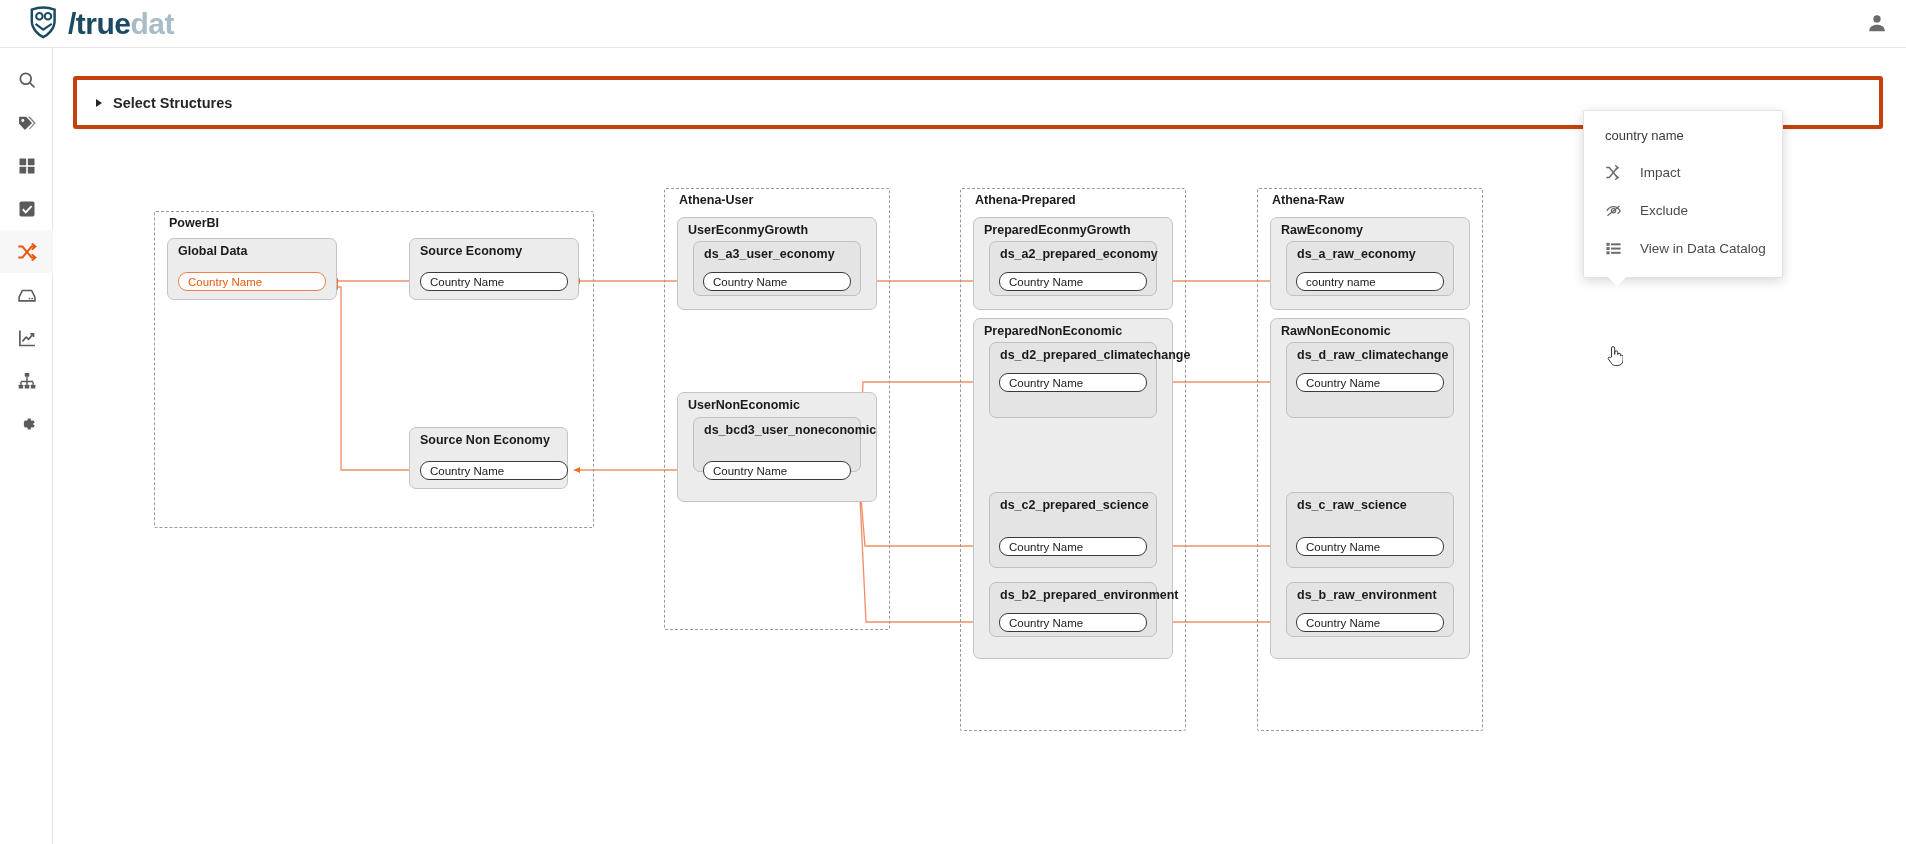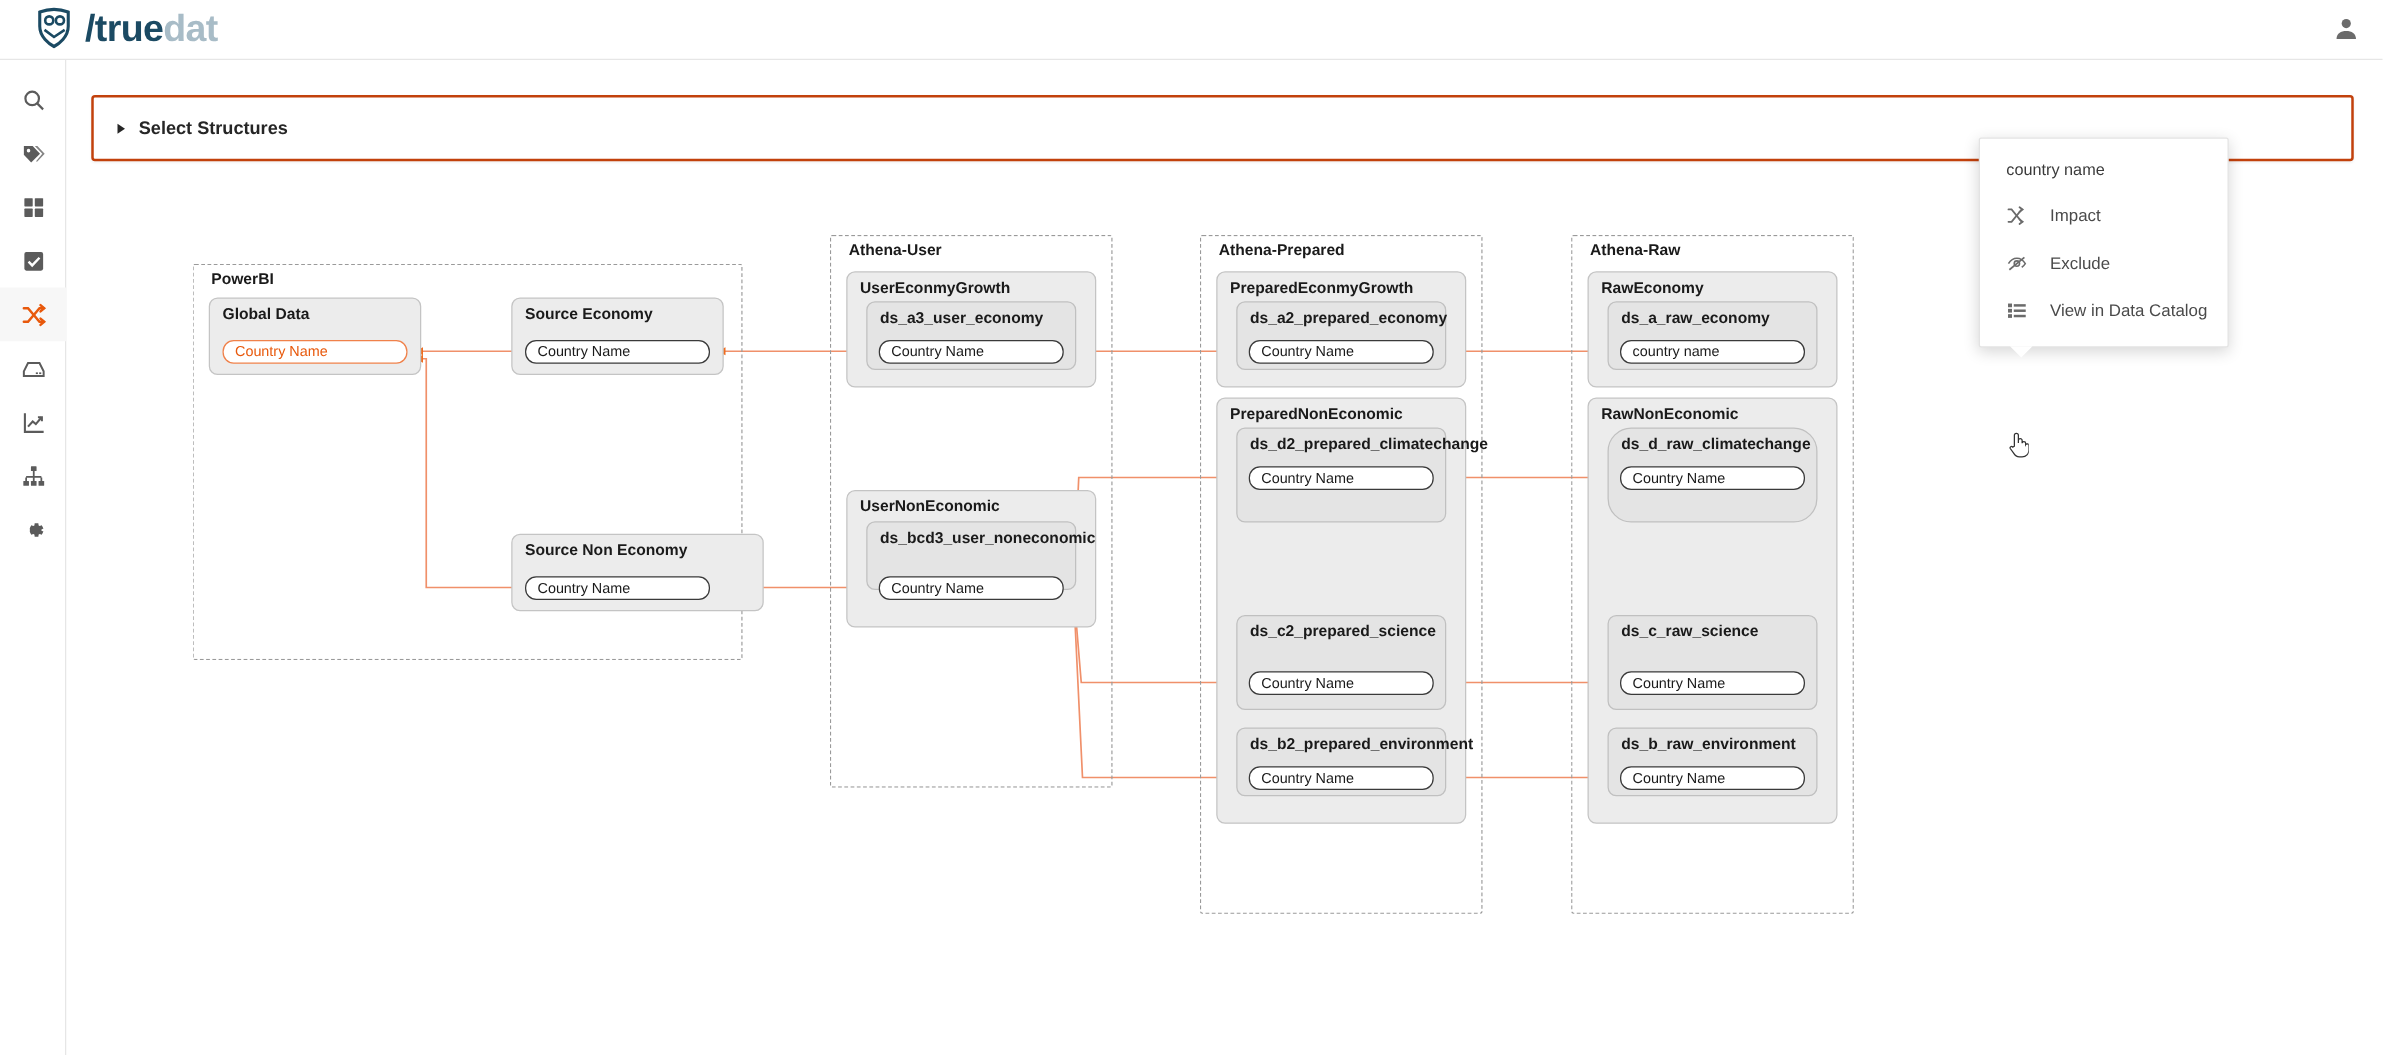--- a/index.html
+++ b/index.html
@@ -31,21 +31,21 @@
   .side-item {
     width: 53px; height: 43px; display: flex; align-items: center; justify-content: center;
     color: #5b5b5b; cursor: pointer;
   }
   .side-item svg { width: 20px; height: 20px; display: block; }
   .side-item.active { background: #f7f7f7; color: #e8590c; }
 
   
   .panel {
     position: absolute; left: 73px; top: 76px; width: 1810px; height: 53px;
-    background: #fff; border: 2px solid #c2410c; border-radius: 3px;
+    background: #fff; border: 4px solid #c2410c; border-radius: 3px;
     box-shadow: 0 1px 2px rgba(0,0,0,0.05);
   }
   .panel-head {
     display: flex; align-items: center; height: 100%; padding-left: 19px;
     font-size: 14.5px; font-weight: 700; color: #262626; cursor: pointer;
   }
   .tri { width: 0; height: 0; border-left: 6px solid #262626; border-top: 4.5px solid transparent;
          border-bottom: 4.5px solid transparent; margin-right: 11px; }
 
   
@@ -255,21 +255,21 @@
         <div class="zone-label">Athena-Raw</div>
       </div>
     </div>
   <div id="groups">
       <div class="group" style="left: 114px; top: 109px; width: 170px; height: 62px;">
         <div class="group-label">Global Data</div>
       </div>
       <div class="group" style="left: 356px; top: 109px; width: 170px; height: 62px;">
         <div class="group-label">Source Economy</div>
       </div>
-      <div class="group" style="left: 356px; top: 298px; width: 202px; height: 62px; padding-left: 28px;">
+      <div class="group" style="left: 356px; top: 298px; width: 159px; height: 62px; padding-left: 28px;">
         <div class="group-label">Source Non Economy</div>
       </div>
       <div class="group" style="left: 624px; top: 88px; width: 200px; height: 93px;">
         <div class="group-label">UserEconmyGrowth</div>
       </div>
       <div class="group" style="left: 624px; top: 263px; width: 200px; height: 110px;">
         <div class="group-label">UserNonEconomic</div>
       </div>
       <div class="group" style="left: 920px; top: 88px; width: 200px; height: 93px;">
         <div class="group-label">PreparedEconmyGrowth</div>
@@ -296,21 +296,21 @@
       </div>
       <div class="ds" style="left: 936px; top: 213px; width: 168px; height: 76px;">
         <div class="ds-label">ds_d2_prepared_climatechange</div>
       </div>
       <div class="ds" style="left: 936px; top: 363px; width: 168px; height: 76px;">
         <div class="ds-label">ds_c2_prepared_science</div>
       </div>
       <div class="ds" style="left: 936px; top: 453px; width: 168px; height: 55px;">
         <div class="ds-label">ds_b2_prepared_environment</div>
       </div>
-      <div class="ds" style="left: 1233px; top: 213px; width: 168px; height: 76px; border-radius: 19px;">
+      <div class="ds" style="left: 1233px; top: 213px; width: 168px; height: 76px;">
         <div class="ds-label">ds_d_raw_climatechange</div>
       </div>
       <div class="ds" style="left: 1233px; top: 363px; width: 168px; height: 76px;">
         <div class="ds-label">ds_c_raw_science</div>
       </div>
       <div class="ds" style="left: 1233px; top: 453px; width: 168px; height: 55px;">
         <div class="ds-label">ds_b_raw_environment</div>
       </div>
       <div class="ds" style="left: 1233px; top: 112px; width: 168px; height: 55px;">
         <div class="ds-label">ds_a_raw_economy</div>

